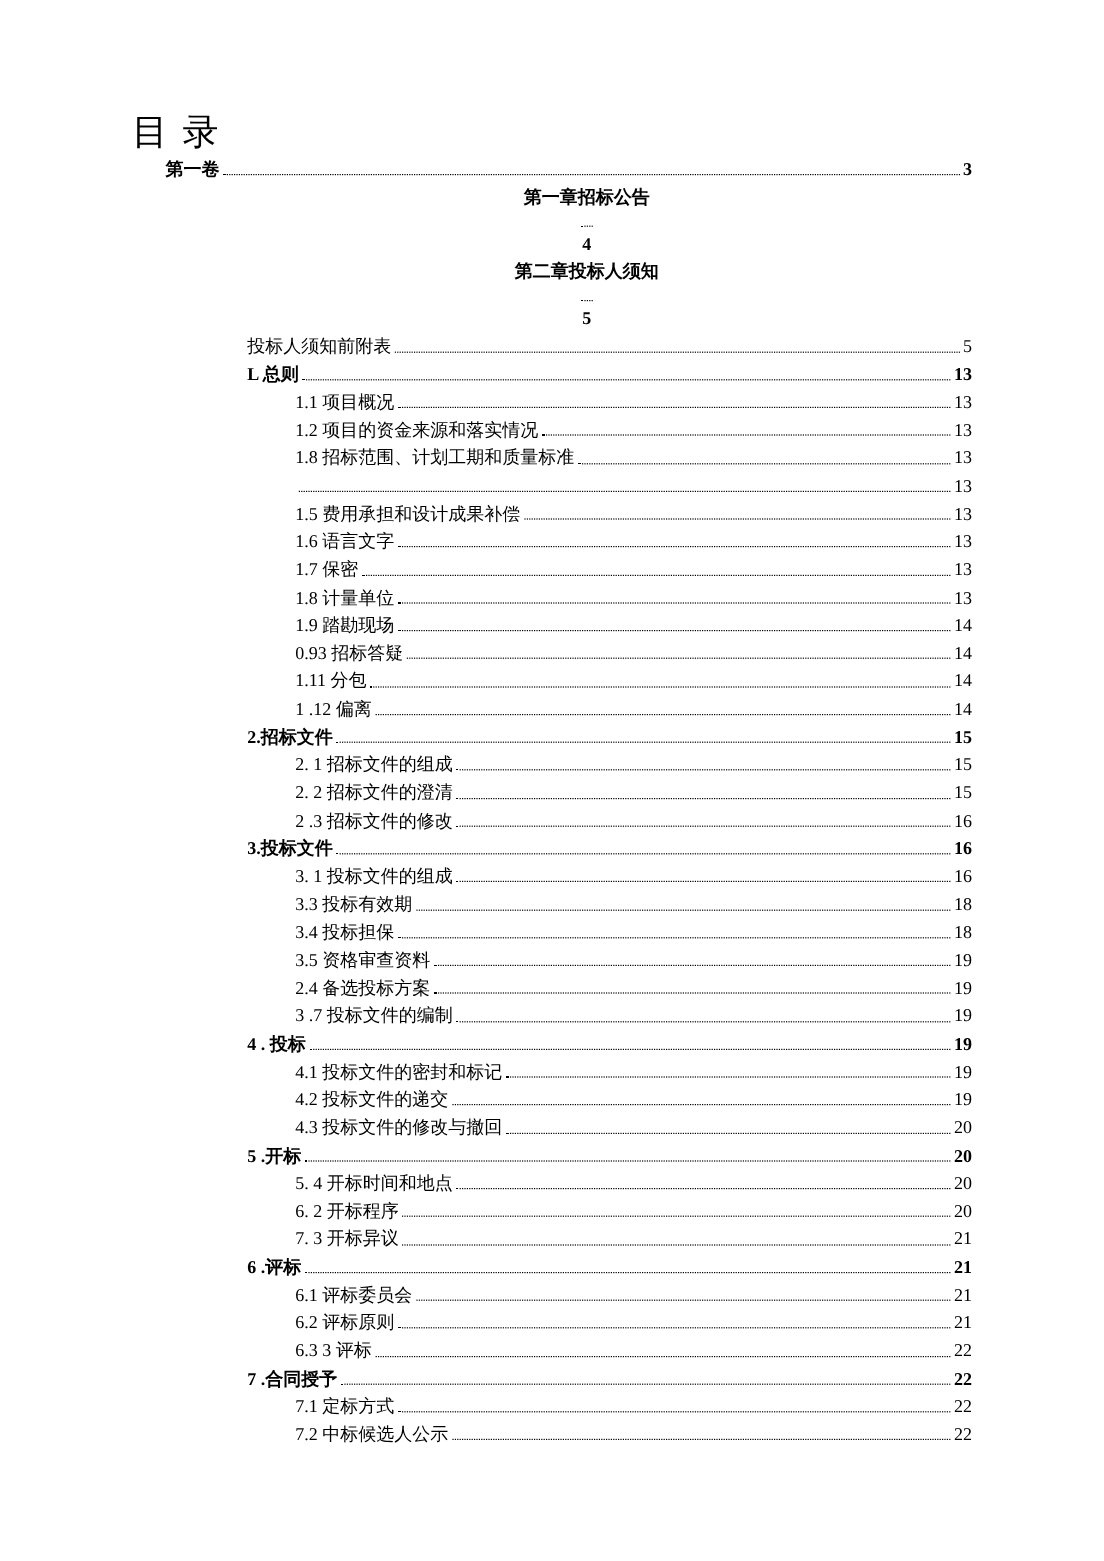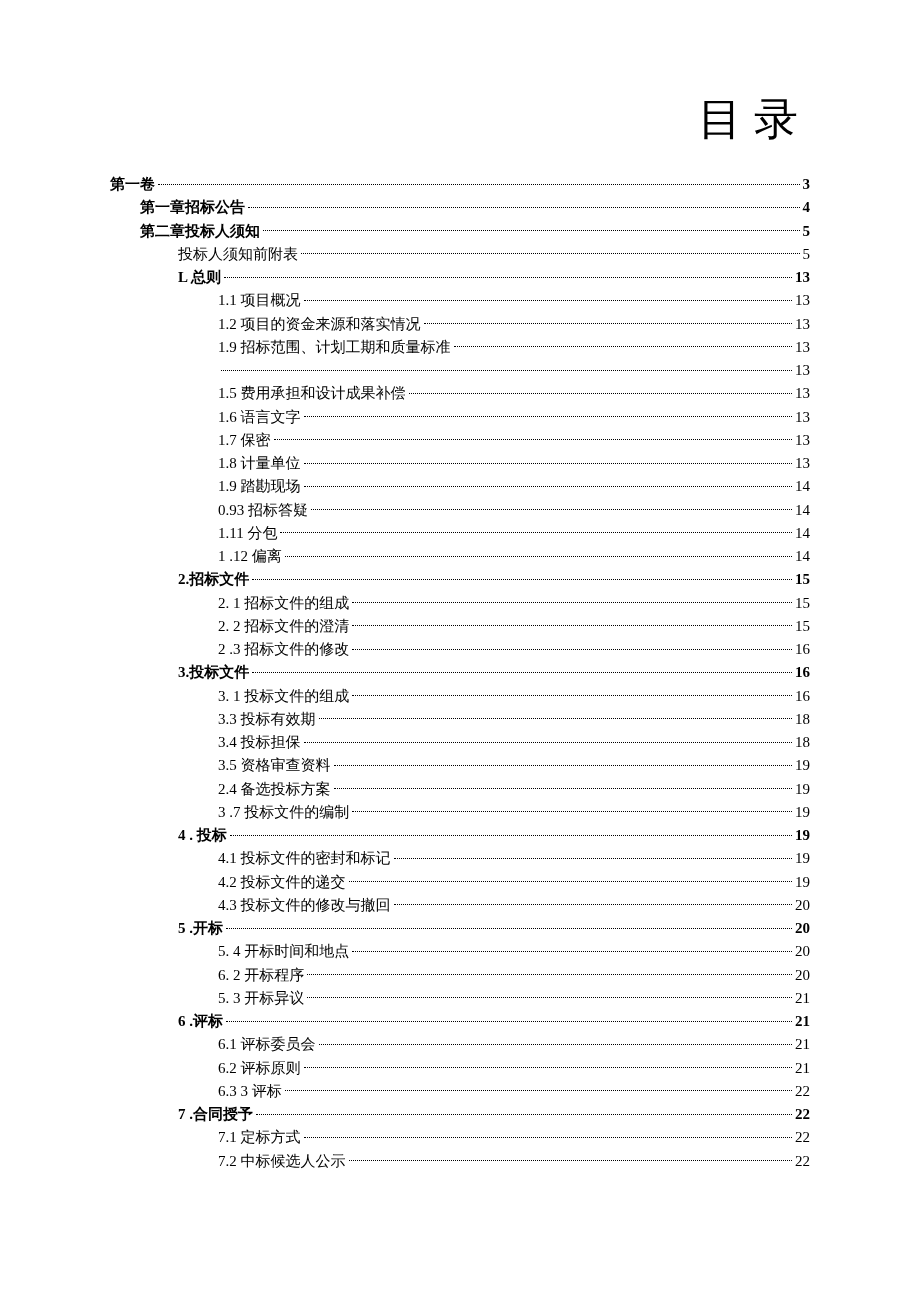--- a/index.html
+++ b/index.html
@@ -6,48 +6,48 @@
     margin: 0;
     padding: 90px 110px 90px 110px;
     font-family: "SimSun", "宋体", serif;
     font-size: 15px;
     color: #000;
     background: #fff;
     width: 920px;
     box-sizing: border-box;
   }
   .title {
-    text-align: right;
-    font-size: 44px;
+    text-align: left;
+    font-size: 30px;
     font-family: "SimSun", "宋体", serif;
     letter-spacing: 12px;
-    margin-bottom: 24px;
   }
   .toc-line {
     display: flex;
-    align-items: flex-start;
+    align-items: center;
     line-height: 1.55;
     white-space: nowrap;
+    margin-left: 28px;
   }
   .toc-text {
     flex: 0 0 auto;
   }
   .bold { font-weight: bold; }
   .dots {
     flex: 1 1 auto;
     border-bottom: 1.5px dotted #000;
     margin: 0 3px 4px 3px;
     min-width: 10px;
     height: 0.7em;
   }
   .pg {
     flex: 0 0 auto;
   }
   .lvl0 { padding-left: 0px; }
-  .lvl1 { padding-left: 30px; }
+  .lvl1 { padding-left: 30px; flex-direction: column; }
   .lvl2 { padding-left: 68px; }
   .lvl3 { padding-left: 108px; }
 </style>
 </head>
 <body>
 
 <div class="title">目录</div>
 
 <div id="toc-container">
     <div class="toc-line lvl0">
@@ -79,21 +79,21 @@
       <span class="toc-text">1.1   项目概况</span>
       <span class="dots"></span>
       <span class="pg">13</span>
     </div>
     <div class="toc-line lvl3">
       <span class="toc-text">1.2   项目的资金来源和落实情况</span>
       <span class="dots"></span>
       <span class="pg">13</span>
     </div>
     <div class="toc-line lvl3">
-      <span class="toc-text">1.9   招标范围、计划工期和质量标准</span>
+      <span class="toc-text">1.8   招标范围、计划工期和质量标准</span>
       <span class="dots"></span>
       <span class="pg">13</span>
     </div>
     <div class="toc-line lvl3">
       <span class="dots"></span>
       <span class="pg">13</span>
     </div>
     <div class="toc-line lvl3">
       <span class="toc-text">1.5   费用承担和设计成果补偿</span>
       <span class="dots"></span>
@@ -218,21 +218,21 @@
       <span class="toc-text">5.   4 开标时间和地点</span>
       <span class="dots"></span>
       <span class="pg">20</span>
     </div>
     <div class="toc-line lvl3">
       <span class="toc-text">6.   2 开标程序</span>
       <span class="dots"></span>
       <span class="pg">20</span>
     </div>
     <div class="toc-line lvl3">
-      <span class="toc-text">5.   3 开标异议</span>
+      <span class="toc-text">7.   3 开标异议</span>
       <span class="dots"></span>
       <span class="pg">21</span>
     </div>
     <div class="toc-line lvl2">
       <span class="toc-text bold">6   .评标 </span>
       <span class="dots"></span>
       <span class="pg bold">21</span>
     </div>
     <div class="toc-line lvl3">
       <span class="toc-text">6.1   评标委员会</span>

